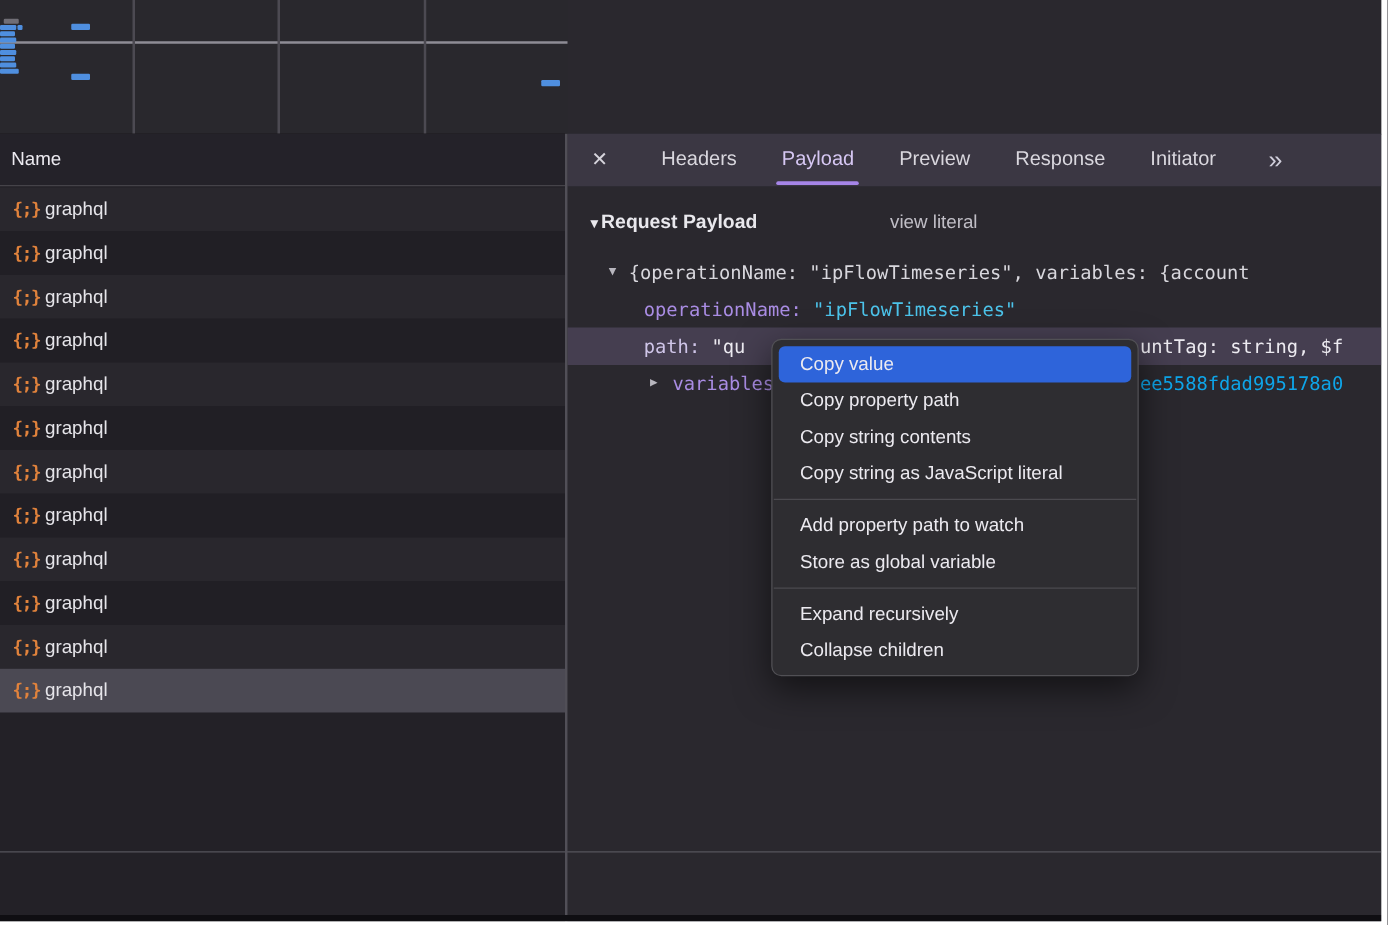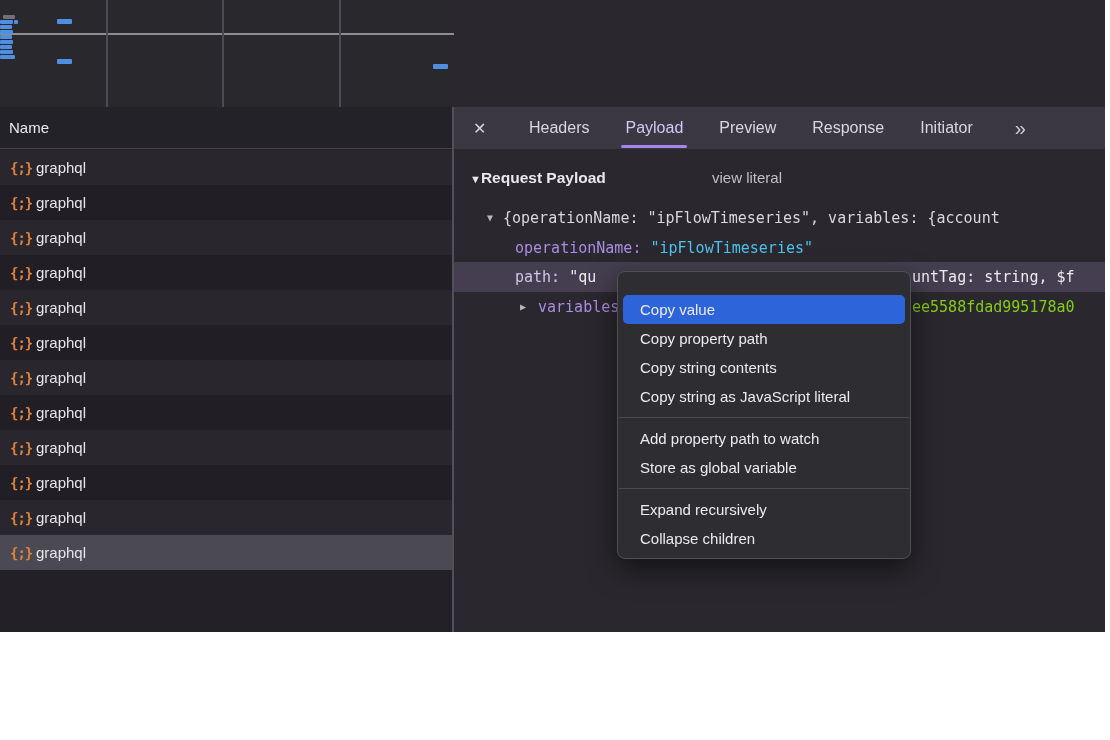--- a/index.html
+++ b/index.html
@@ -1,18 +1,18 @@
 <!DOCTYPE html>
 <html style="--bar-blue: #4f8fdf; --icon-orange: #e0823c; --menu-blue: #2e64da; --key-purple: #a98ce3; --str-cyan: #4cc3ea; --underline: #a685e8; --sel-row: #4b4953; --tree-sel: #453e50;"><head>
 <meta charset="utf-8">
 <style>
   html,body{margin:0;padding:0;}
   body{width:1110px;height:740px;background:#ffffff;position:relative;overflow:hidden;
        font-family:"Liberation Sans",sans-serif;-webkit-font-smoothing:antialiased;}
-  #devtools{position:absolute;left:0;top:0;width:1105px;height:632px;background:#232127;overflow:hidden;}
+  #devtools{position:absolute;left:0;top:0;width:1105px;height:737px;background:#232127;overflow:hidden;}
 
   
   #overview{position:absolute;left:0;top:0;width:1105px;height:107px;background:#29282d;border-bottom:1px solid #141317;}
   .gridline{position:absolute;top:0;bottom:0;width:1.5px;background:#4c4a52;}
   #ov-hline{position:absolute;left:0;right:0;top:33px;height:1.5px;background:rgba(160,158,168,.85);}
   .ov-bar{position:absolute;background:var(--bar-blue);border-radius:1px;}
   .ov-grey{position:absolute;background:#706e76;border-radius:1px;}
   .ov-marker{position:absolute;background:#56535f;border-radius:2px;}
   .ov-marker-line{position:absolute;left:50%;transform:translateX(-50%);top:0;bottom:0;width:3px;background:#79a8ec;}
 
@@ -53,36 +53,36 @@
   #preview-row{top:203px;color:#d8d7dd;}
   #preview-row .tri{position:absolute;left:33px;color:#b8b6be;font-size:10px;}
   #preview-row .txt{position:absolute;left:49px;}
   #op-row{top:233px;left:61px;}
   #query-row{top:262px;background:var(--tree-sel);}
   #query-row .frag-left{position:absolute;left:61px;}
   #query-row .frag-right{position:absolute;left:458px;}
   #vars-row{top:292px;}
   #vars-row .tri{position:absolute;left:66px;color:#b8b6be;font-size:10px;}
   #vars-row .key{position:absolute;left:84px;}
-  #vars-row .frag-right{position:absolute;left:458px;color:#84cc16;}
+  #vars-row .frag-right{position:absolute;left:458px;color:#0ea5e9;}
   .k{color:var(--key-purple);}
   .k-sel{color:#cfc5e8;}
   .v-str{color:var(--str-cyan);}
   .v-plain{color:#eceaf0;}
 
   
   #footer-line{position:absolute;left:0;top:681px;width:1105px;height:1px;background:#56545c;z-index:2;}
   #bottom-band{position:absolute;left:0;top:732px;width:1105px;height:5px;background:#0f0e12;z-index:4;}
 
   
   #context-menu{position:absolute;left:617px;top:271px;width:294px;background:#2e2d31;border:1px solid #515055;
       border-radius:8px;padding:5px 0;box-sizing:border-box;z-index:10;box-shadow:0 10px 28px rgba(0,0,0,.55);}
   .menu-item{height:29px;line-height:29px;padding:0 17px;margin:0 5px;border-radius:5px;
       color:#eceaf0;font-size:15px;white-space:nowrap;cursor:pointer;}
-  .menu-item.highlighted{background:var(--menu-blue);margin-top:18px;}
+  .menu-item.highlighted{background:var(--menu-blue);}
   .menu-sep{height:1px;background:#4b4a4f;margin:6px 1px;}
 </style>
 </head>
 <body>
 
 <div id="devtools">
 
   <div id="overview">
     <div id="ov-hline"></div>
   <div class="gridline" style="left: 106px;"></div>

